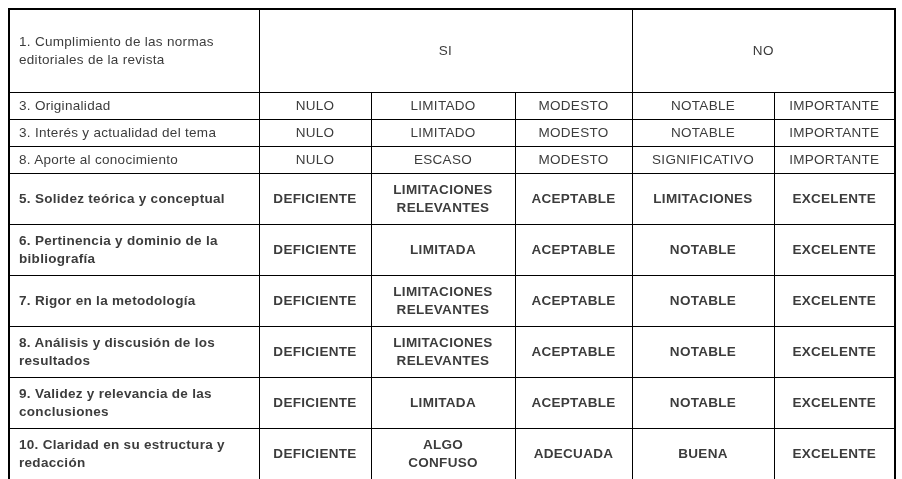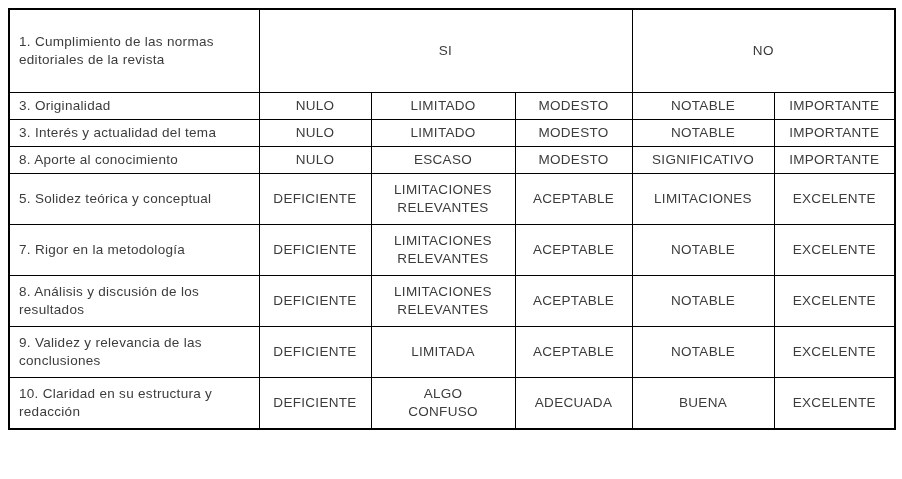--- a/index.html
+++ b/index.html
@@ -31,21 +31,21 @@
     letter-spacing: 0.2px;
   }
   td.val, td.hdr {
     text-align: center;
     padding: 2px 4px;
     white-space: pre-line;
   }
   td.hdr { font-size: 14px; }
   tr.h-header { height: 83px; }
   tr.h-short  { height: 26px; }
-  tr.h-tall   { height: 51px; }
+  tr.h-tall   { height: 51px; font-weight: bold; }
 </style>
 </head>
 <body>
 
 <div class="page">
   <table class="rubric">
     <colgroup>
       <col style="width:250px">
       <col style="width:112px">
       <col style="width:144px">
@@ -87,20 +87,28 @@
         <tr class="h-tall">
     <td class="crit">5. Solidez teórica y conceptual</td>
     <td class="val">DEFICIENTE</td>
     <td class="val">LIMITACIONES
 RELEVANTES</td>
     <td class="val">ACEPTABLE</td>
     <td class="val">LIMITACIONES</td>
     <td class="val">EXCELENTE</td>
   </tr>
         <tr class="h-tall">
+    <td class="crit">6. Pertinencia y dominio de la bibliografía</td>
+    <td class="val">DEFICIENTE</td>
+    <td class="val">LIMITADA</td>
+    <td class="val">ACEPTABLE</td>
+    <td class="val">NOTABLE</td>
+    <td class="val">EXCELENTE</td>
+  </tr>
+        <tr class="h-tall">
     <td class="crit">7. Rigor en la metodología</td>
     <td class="val">DEFICIENTE</td>
     <td class="val">LIMITACIONES
 RELEVANTES</td>
     <td class="val">ACEPTABLE</td>
     <td class="val">NOTABLE</td>
     <td class="val">EXCELENTE</td>
   </tr>
         <tr class="h-tall">
     <td class="crit">8. Análisis y discusión de los resultados</td>

